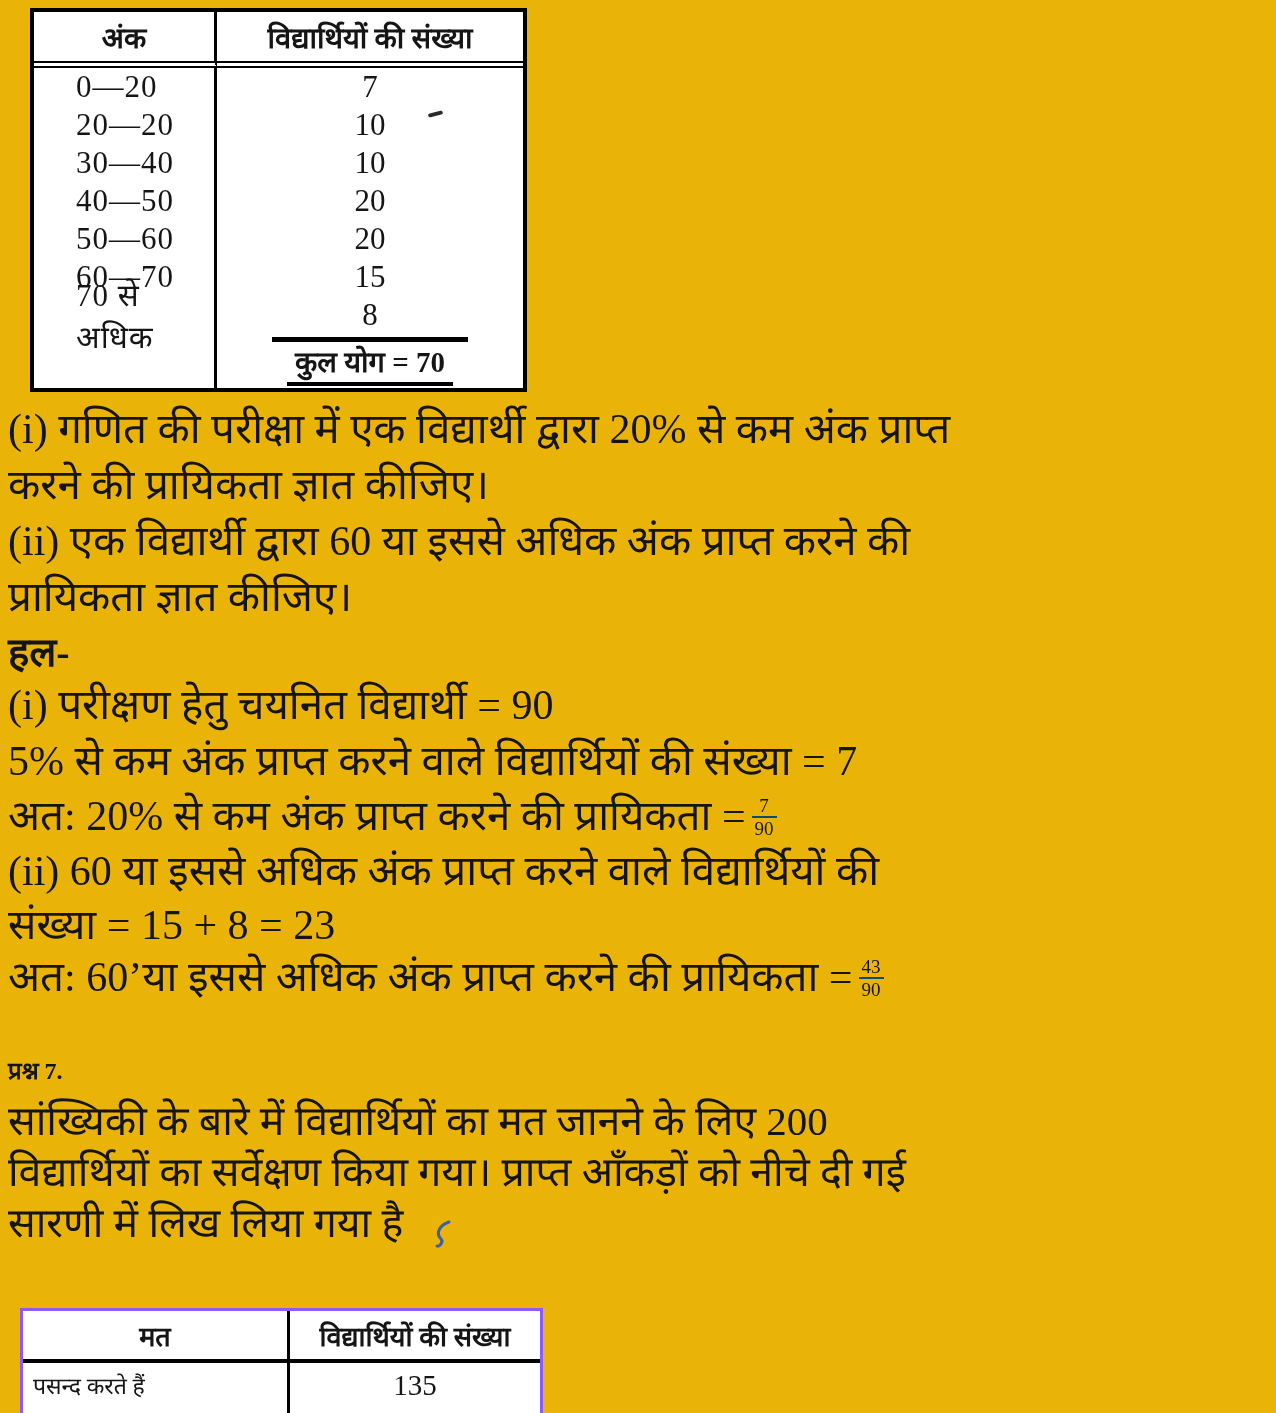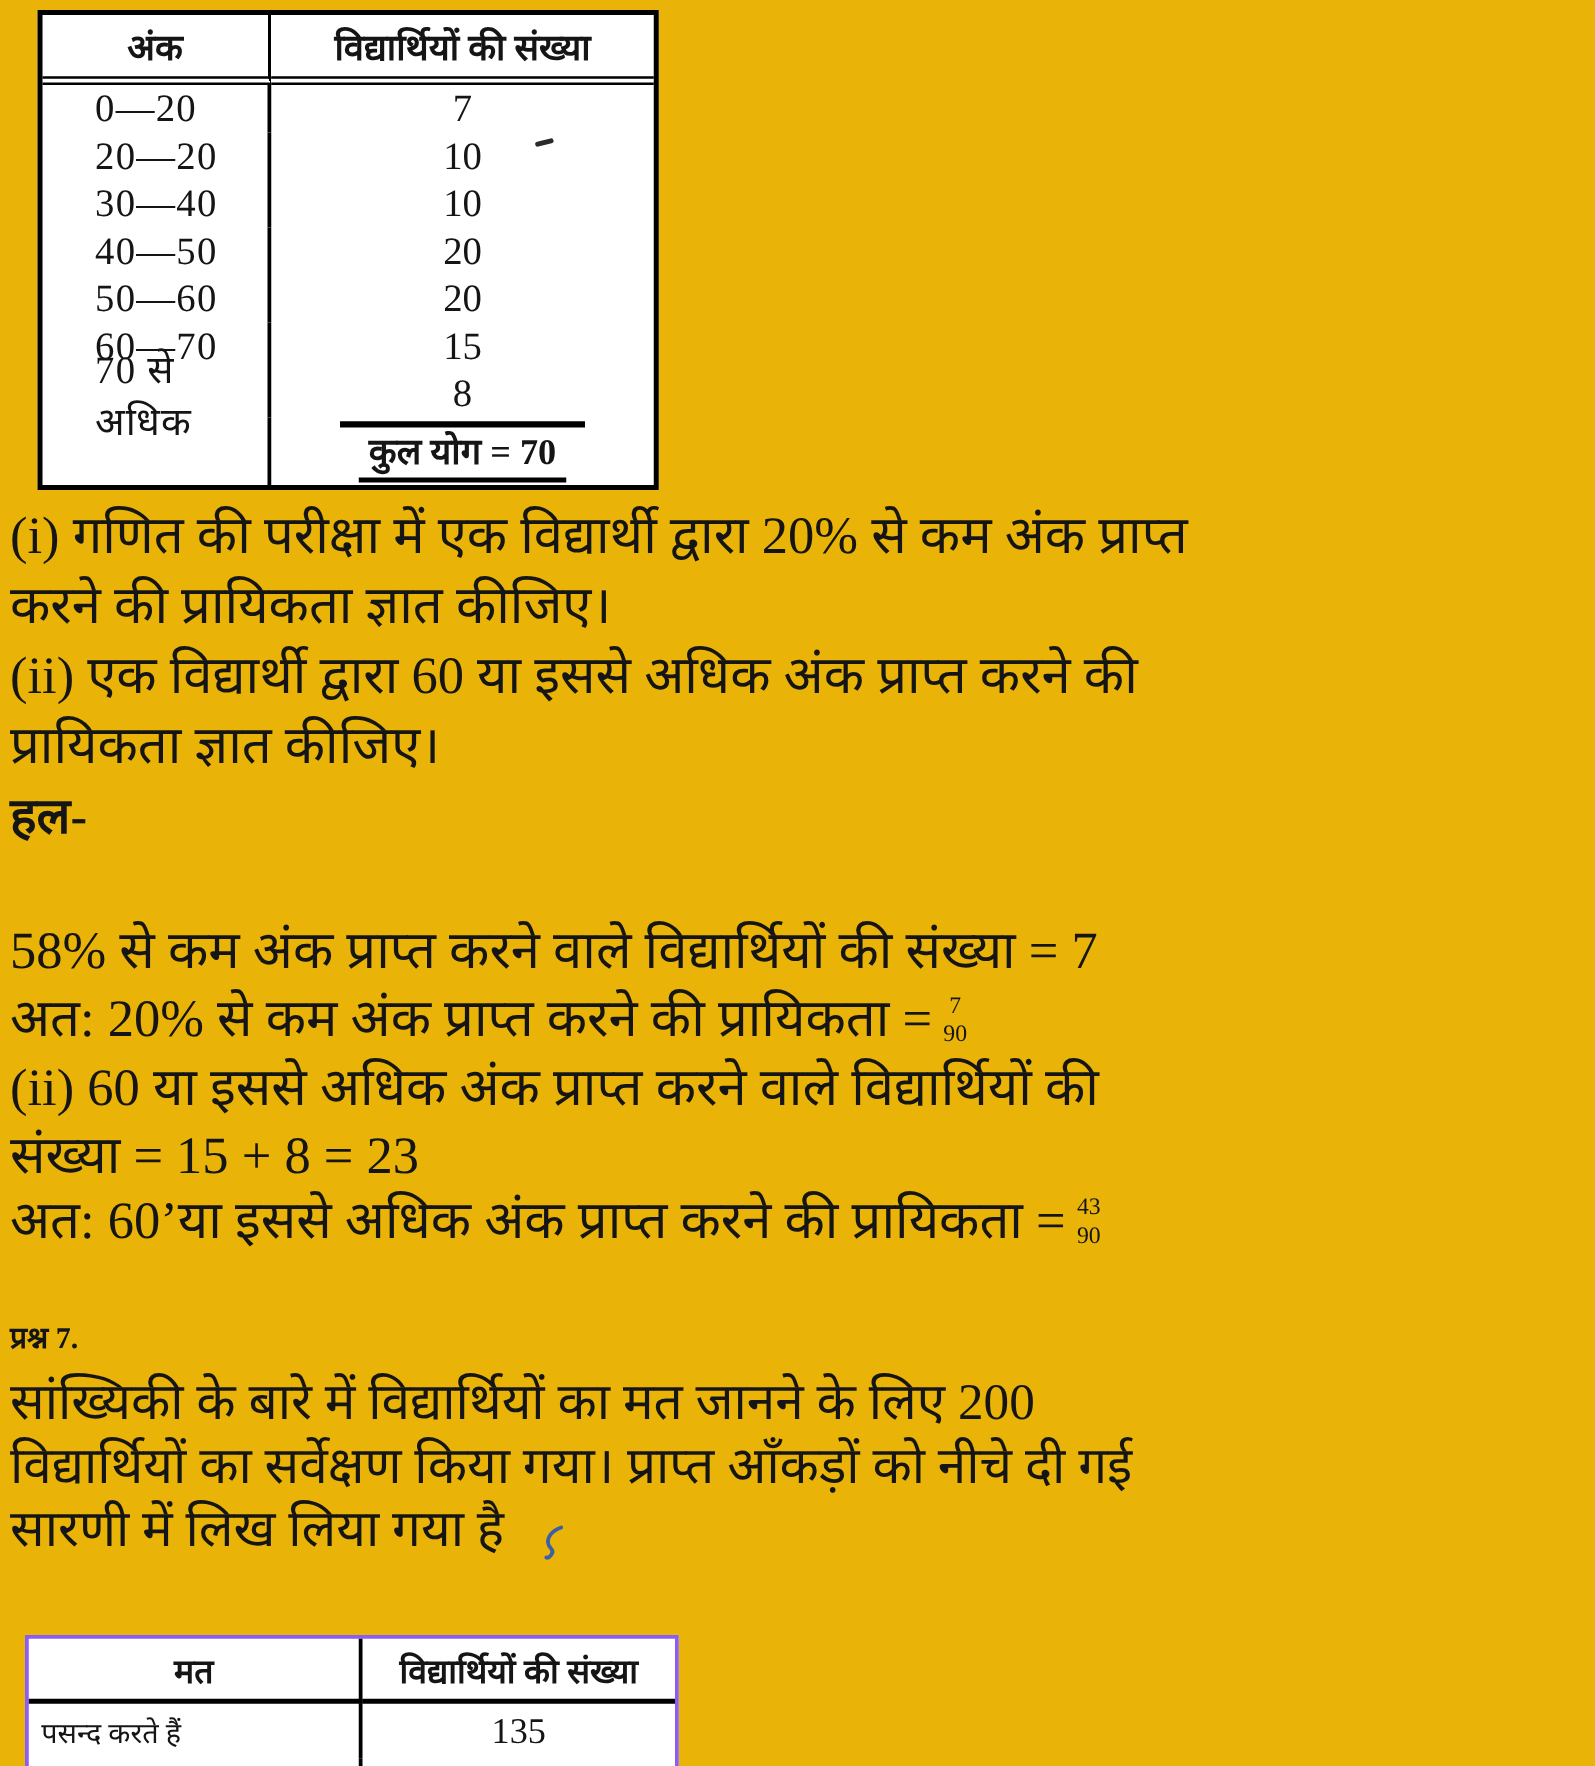--- a/index.html
+++ b/index.html
@@ -70,21 +70,21 @@
   .frac {
     display: inline-block;
     vertical-align: middle;
     text-align: center;
     font-size: 19px;
     line-height: 21px;
     margin-left: 6px;
     margin-top: -6px;
   }
   .frac .num { display: block; padding: 0 3px; }
-  .frac .den { display: block; border-top: 2px solid #eab308; padding: 0 3px; }
+  .frac .den { display: block; border-top: 2px solid #0c4a6e; padding: 0 3px; }
 
   
   .table2 {
     position: absolute; left: 20px; top: 1308px;
     width: 523px; height: 169px;
     border: 3px solid #8b5cf6;
     box-sizing: border-box;
     background: #fff;
   }
   .t2-grid {
@@ -151,21 +151,22 @@
 
   <div class="dash-artifact"></div>
 
   <div class="line" style="top:402px">(i) गणित की परीक्षा में एक विद्यार्थी द्वारा 20% से कम अंक प्राप्त</div>
   <div class="line" style="top:458px">करने की प्रायिकता ज्ञात कीजिए।</div>
   <div class="line" style="top:514px">(ii) एक विद्यार्थी द्वारा 60 या इससे अधिक अंक प्राप्त करने की</div>
   <div class="line" style="top:570px">प्रायिकता ज्ञात कीजिए।</div>
 
   <div class="line bold sol-heading" style="top:626px">हल-</div>
 
-  <div class="line" style="top:734px">58% से कम अंक प्राप्त करने वाले विद्यार्थियों की संख्या = 7</div>
+  <div class="line" style="top:678px">(i) परीक्षण हेतु चयनित विद्यार्थी = 90</div>
+  <div class="line" style="top:734px">5% से कम अंक प्राप्त करने वाले विद्यार्थियों की संख्या = 7</div>
 
   <div class="line" style="top:789px"><span>अत: 20% से कम अंक प्राप्त करने की प्रायिकता =</span><span class="frac"><span class="num">7</span><span class="den">90</span></span></div>
 
   <div class="line" style="top:844px">(ii) 60 या इससे अधिक अंक प्राप्त करने वाले विद्यार्थियों की</div>
   <div class="line" style="top:898px">संख्या = 15 + 8 = 23</div>
 
   <div class="line" style="top:950px"><span>अत: 60’या इससे अधिक अंक प्राप्त करने की प्रायिकता =</span><span class="frac"><span class="num">43</span><span class="den">90</span></span></div>
 
   <div class="line bold q7-number" style="top:1044px">प्रश्न 7.</div>
   <div class="line q7-line" style="top:1094px">सांख्यिकी के बारे में विद्यार्थियों का मत जानने के लिए 200</div>

